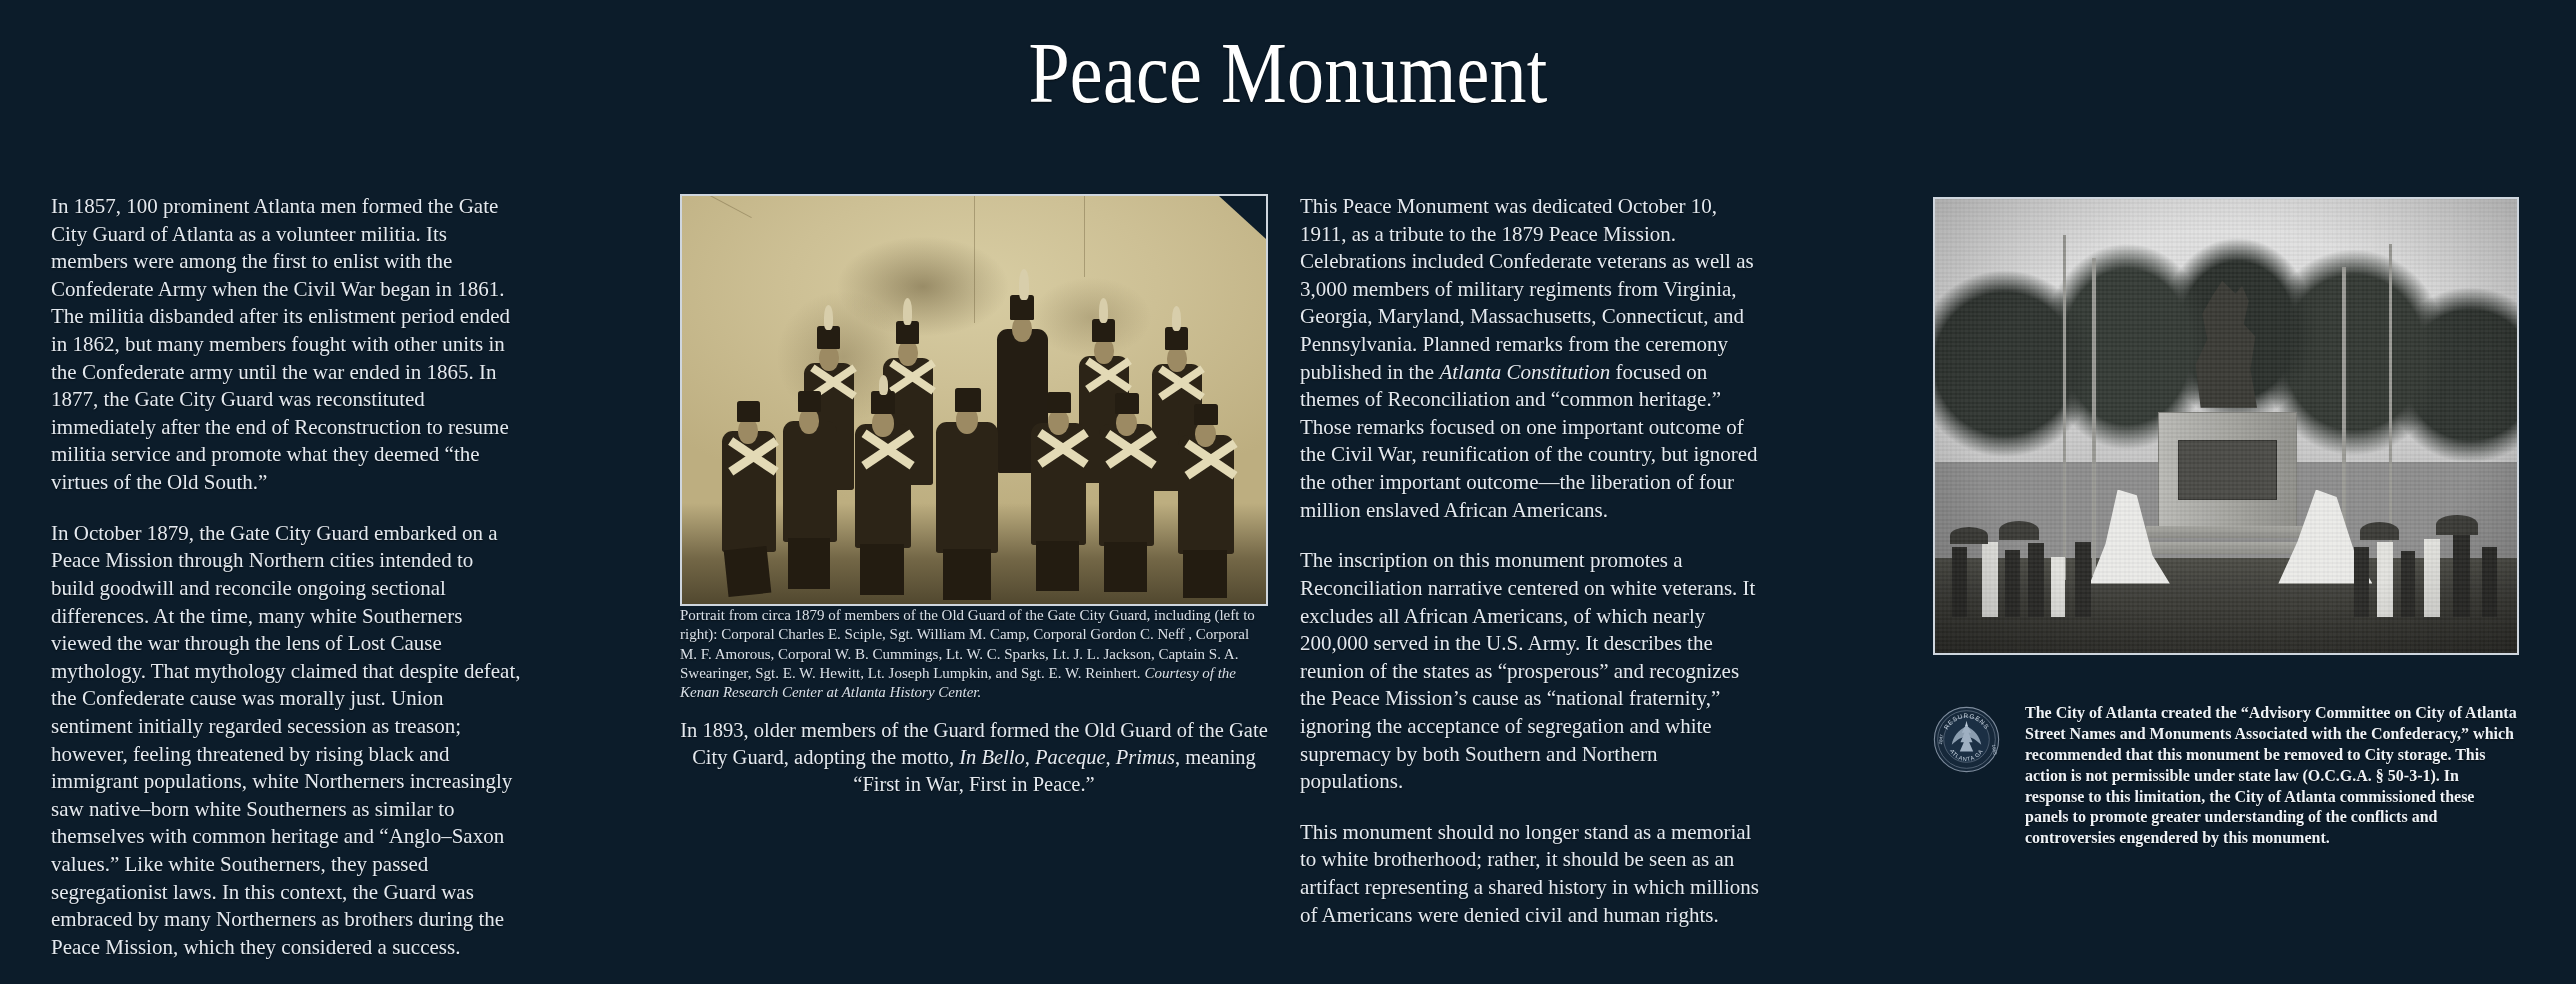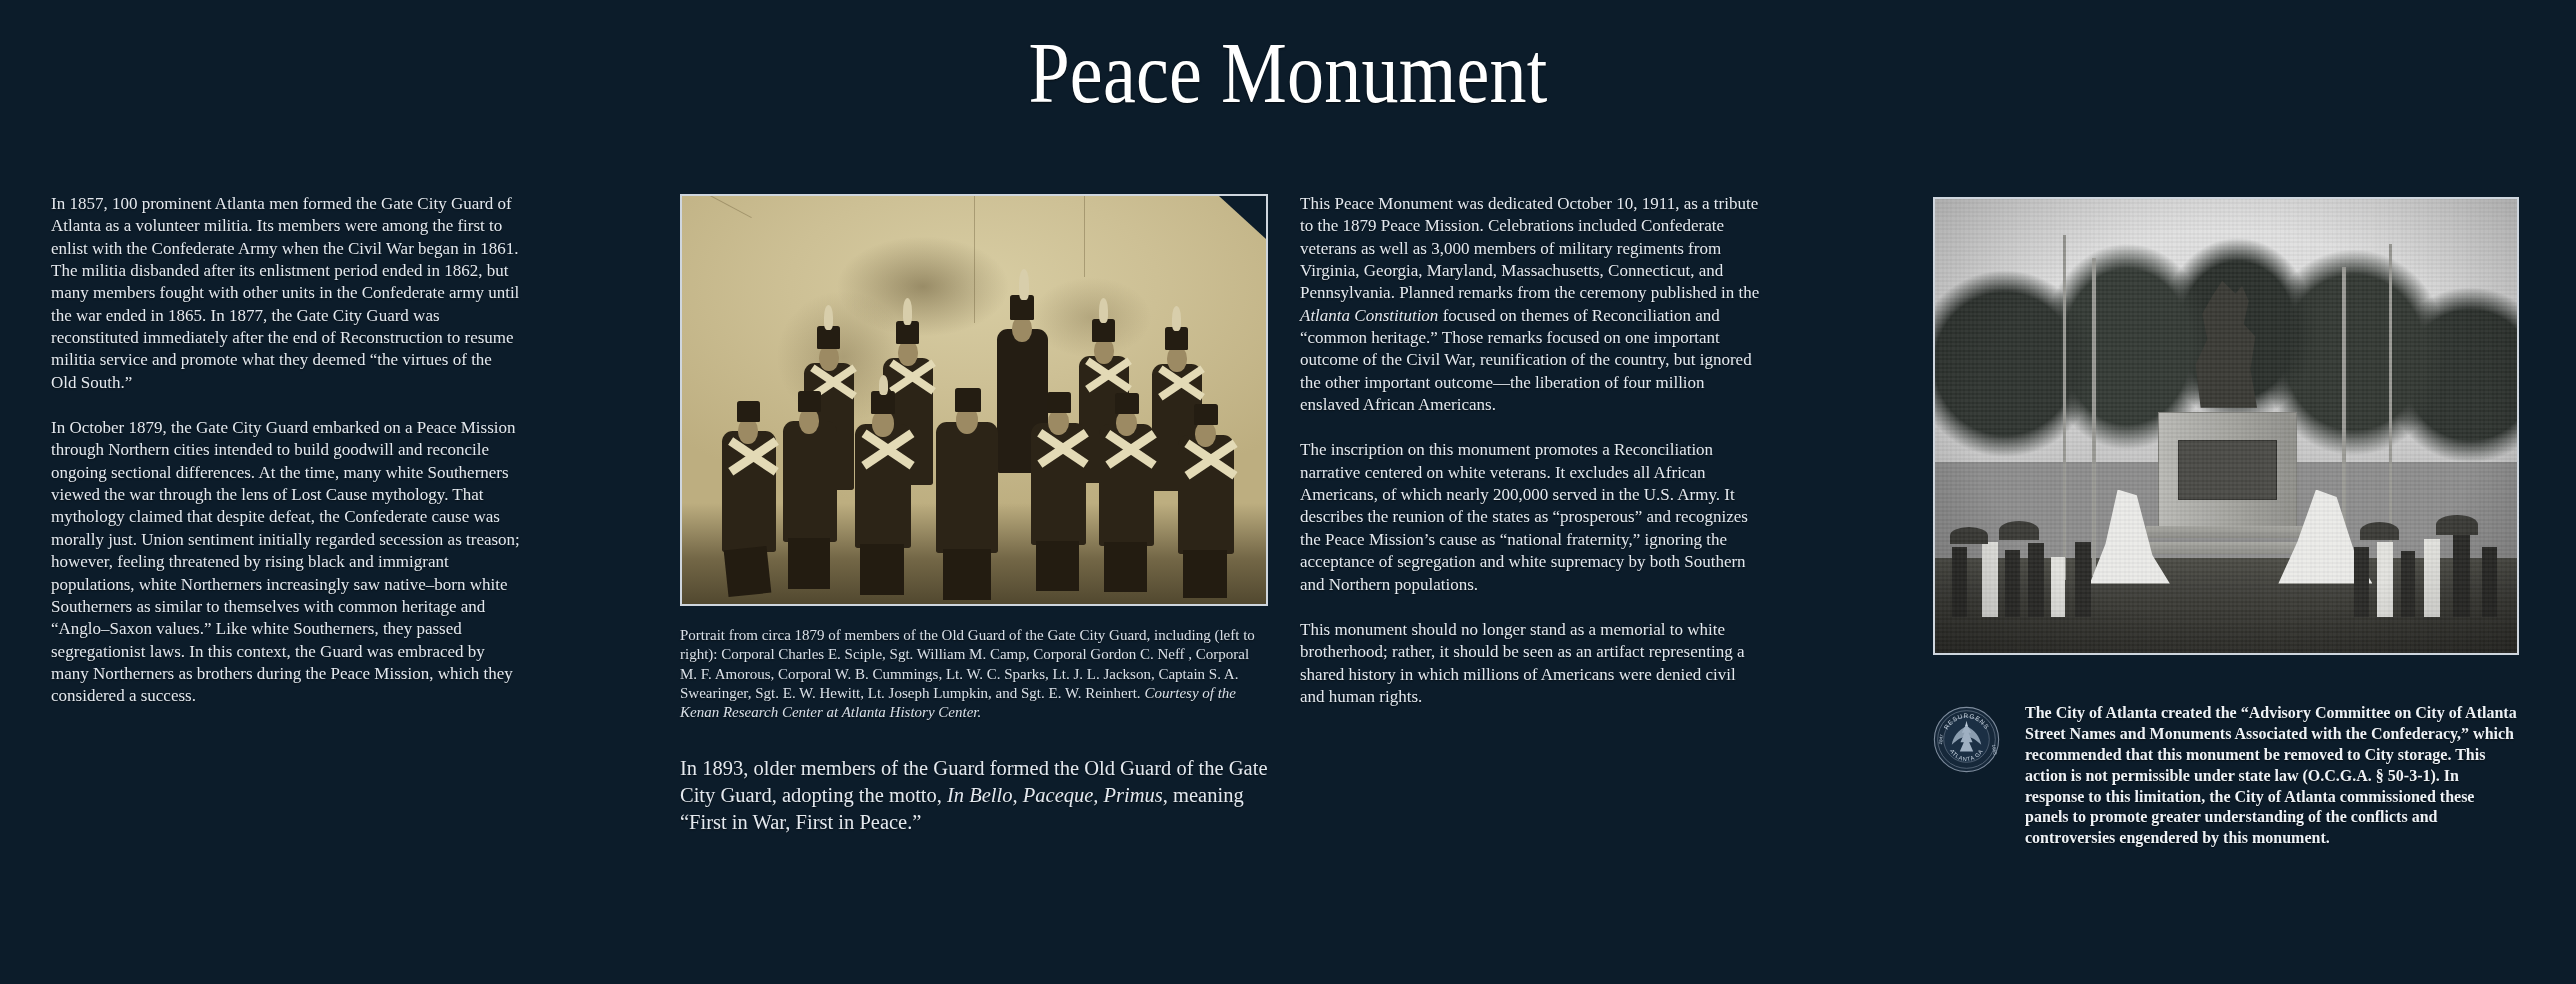--- a/index.html
+++ b/index.html
@@ -31,21 +31,21 @@
     letter-spacing: 0.3px;
     color: #ffffff;
     transform: scaleX(0.86);
     transform-origin: center top;
     text-shadow: 0 1.3px 2px rgba(0,0,0,0.55);
   }
 
   
   .body-col {
     position: absolute;
-    font-size: 17px;
+    font-size: 21px;
     line-height: 1.315;
     color: #e4e9ef;
     text-shadow: 0 0.7px 1.3px rgba(0,0,0,0.5);
   }
   .body-col p {
     margin: 0 0 23px 0;
   }
   .body-col p:last-child { margin-bottom: 0; }
 
   #col1 { left: 51px;  top: 193px; width: 470px; }
@@ -61,34 +61,35 @@
   #photo1-frame {
     width: 588px;
     height: 412px;
     box-sizing: border-box;
     border: 2px solid #cfd6de;
     background: #c9bf96;
     overflow: hidden;
     position: relative;
   }
   .caption {
-    margin-top: 20px;
+    margin-top: 0;
     font-size: 15px;
     line-height: 1.29;
     color: #d9e0e8;
     text-shadow: 0 0.7px 1.3px rgba(0,0,0,0.5);
   }
   .caption .credit { font-style: italic; }
 
   #col2-para {
-    margin-top: 32px;
+    margin-top: 14px;
     font-size: 20.5px;
     line-height: 1.315;
     color: #e4e9ef;
     text-shadow: 0 0.7px 1.3px rgba(0,0,0,0.5);
+    text-align: center;
   }
   .latin { font-style: italic; }
 
   
   #col4 {
     position: absolute;
     left: 1933px;
     top: 197px;
     width: 586px;
   }

